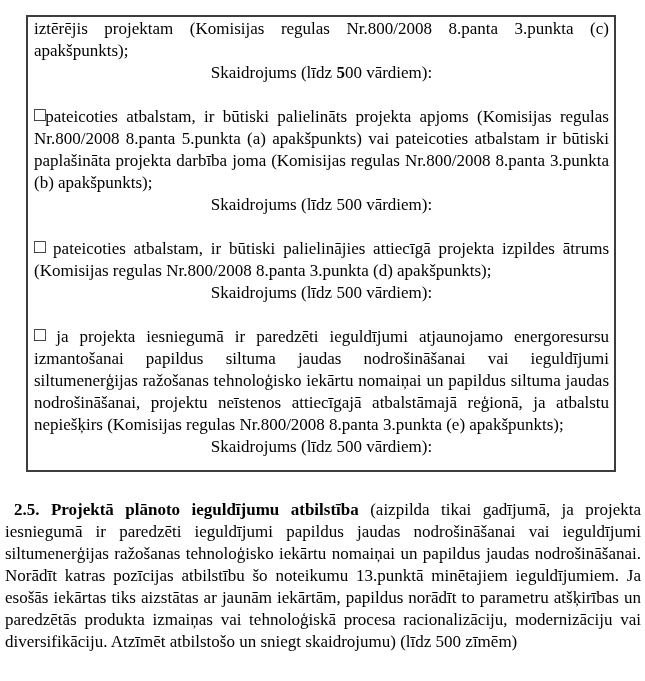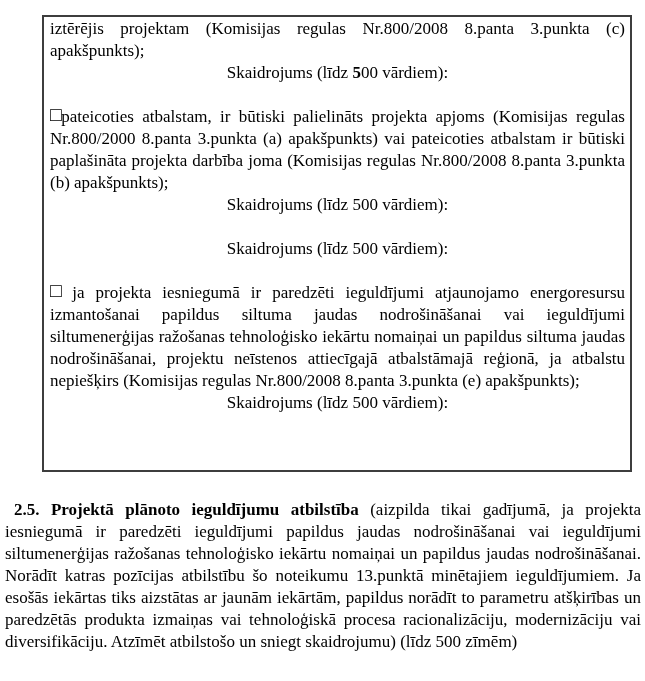--- a/index.html
+++ b/index.html
@@ -10,21 +10,21 @@
     width: 645px;
     height: 681px;
     background: #ffffff;
     color: #000000;
     font-family: "Liberation Serif", serif;
     font-size: 17px;
     line-height: 22px;
     overflow: hidden;
   }
   .doc-box {
-    margin: 15px 0 0 42px;
+    margin: 15px 0 0 26px;
     width: 590px;
     height: 457px;
     box-sizing: border-box;
     border: 2px solid #3d3d3d;
     padding: 1px 5px 0 6px;
     overflow: hidden;
   }
   .block {
     margin-bottom: 22px;
   }
@@ -59,24 +59,25 @@
 <body>
 
 <div>
 
   <div class="doc-box" id="boxContainer" style="border-color: rgb(61, 61, 61);">
       <div class="block">
         <p class="para"><span>iztērējis projektam (Komisijas regulas Nr.800/2008 8.panta 3.punkta (c) apakšpunkts);</span></p>
         <p class="note"><span>Skaidrojums (līdz </span><span class="bold">5</span><span>00 vārdiem):</span></p>
       </div>
       <div class="block">
-        <p class="para"><span class="checkbox-glyph">□</span><span>pateicoties atbalstam, ir būtiski palielināts projekta apjoms (Komisijas regulas Nr.800/2000 8.panta 3.punkta (a) apakšpunkts) vai pateicoties atbalstam ir būtiski paplašināta projekta darbība joma (Komisijas regulas Nr.800/2008 8.panta 3.punkta (b) apakšpunkts);</span></p>
+        <p class="para"><span class="checkbox-glyph">□</span><span>pateicoties atbalstam, ir būtiski palielināts projekta apjoms (Komisijas regulas Nr.800/2008 8.panta 5.punkta (a) apakšpunkts) vai pateicoties atbalstam ir būtiski paplašināta projekta darbība joma (Komisijas regulas Nr.800/2008 8.panta 3.punkta (b) apakšpunkts);</span></p>
         <p class="note"><span>Skaidrojums (līdz 500 vārdiem):</span></p>
       </div>
       <div class="block">
+        <p class="para"><span class="checkbox-glyph">□</span>&nbsp;<span>pateicoties atbalstam, ir būtiski palielinājies attiecīgā projekta izpildes ātrums (Komisijas regulas Nr.800/2008 8.panta 3.punkta (d) apakšpunkts);</span></p>
         <p class="note"><span>Skaidrojums (līdz 500 vārdiem):</span></p>
       </div>
       <div class="block">
         <p class="para"><span class="checkbox-glyph">□</span>&nbsp;<span>ja projekta iesniegumā ir paredzēti ieguldījumi atjaunojamo energoresursu izmantošanai papildus siltuma jaudas nodrošināšanai vai ieguldījumi siltumenerģijas ražošanas tehnoloģisko iekārtu nomaiņai un papildus siltuma jaudas nodrošināšanai, projektu neīstenos attiecīgajā atbalstāmajā reģionā, ja atbalstu nepiešķirs (Komisijas regulas Nr.800/2008 8.panta 3.punkta (e) apakšpunkts);</span></p>
         <p class="note"><span>Skaidrojums (līdz 500 vārdiem):</span></p>
       </div>
     </div>
 
   <p class="section"><span class="bold">2.5. Projektā plānoto ieguldījumu atbilstība</span><span> (aizpilda tikai gadījumā, ja projekta iesniegumā ir paredzēti ieguldījumi papildus jaudas nodrošināšanai vai ieguldījumi siltumenerģijas ražošanas tehnoloģisko iekārtu nomaiņai un papildus jaudas nodrošināšanai. Norādīt katras pozīcijas atbilstību šo noteikumu 13.punktā minētajiem ieguldījumiem. Ja esošās iekārtas tiks aizstātas ar jaunām iekārtām, papildus norādīt to parametru atšķirības un paredzētās produkta izmaiņas vai tehnoloģiskā procesa racionalizāciju, modernizāciju vai diversifikāciju. Atzīmēt atbilstošo un sniegt skaidrojumu) (līdz 500 zīmēm)</span></p>
 

